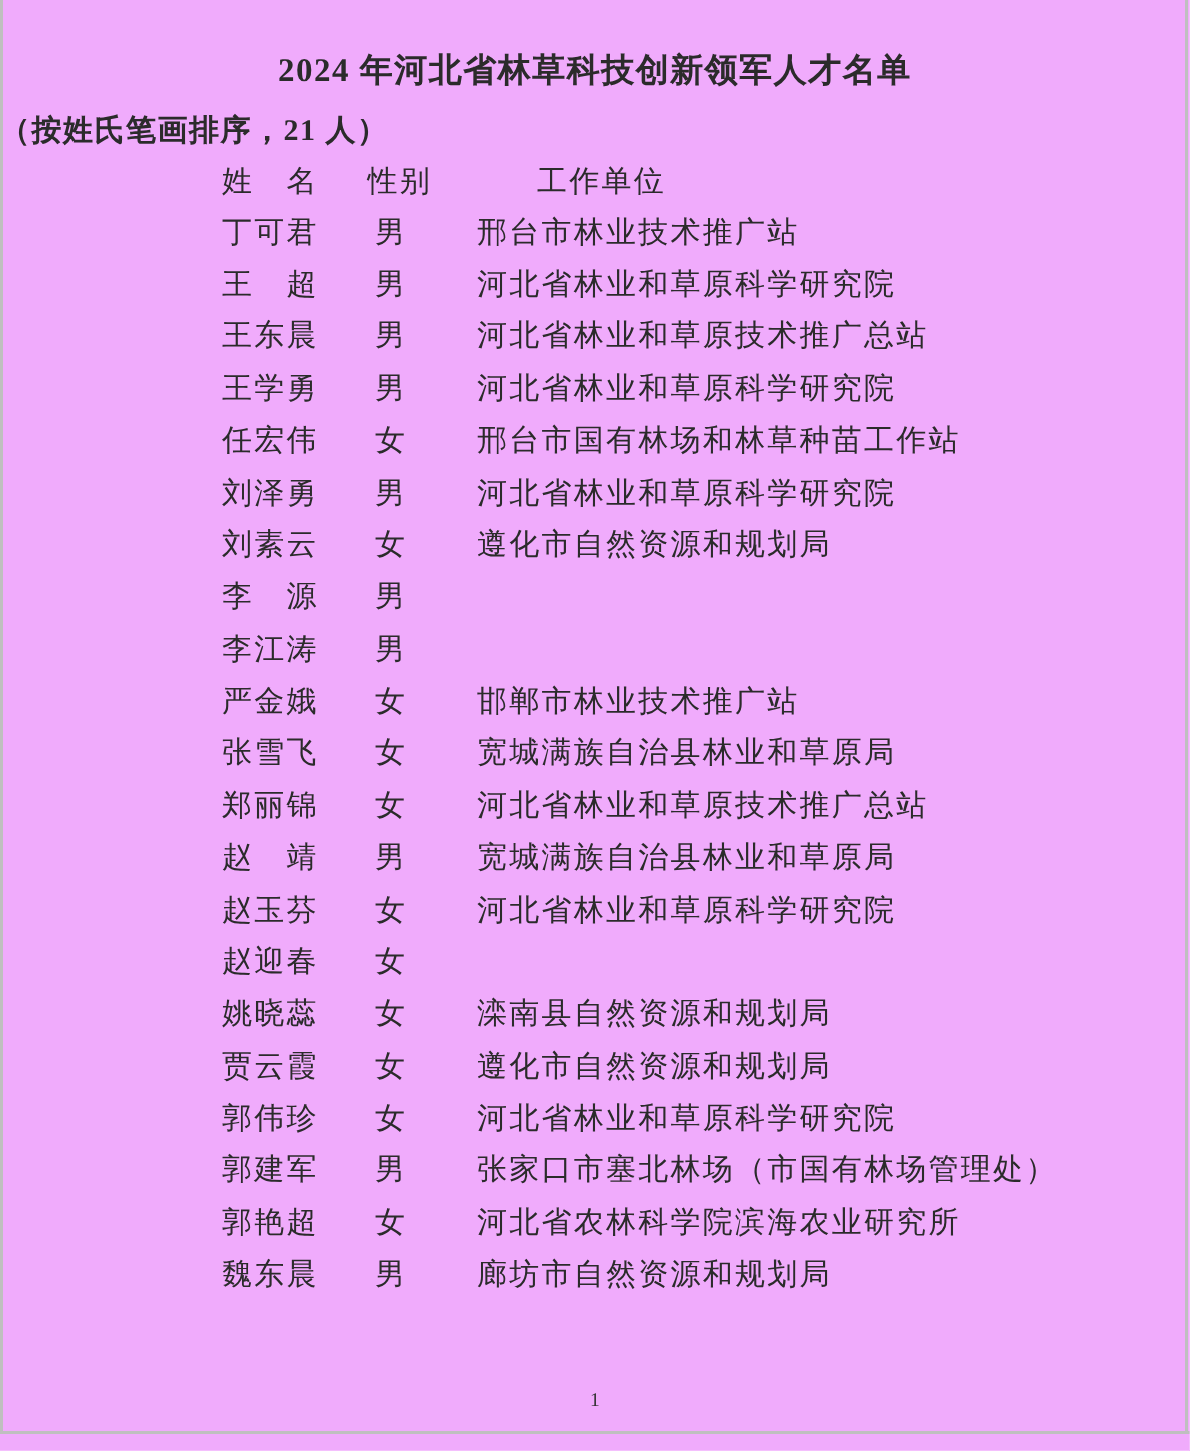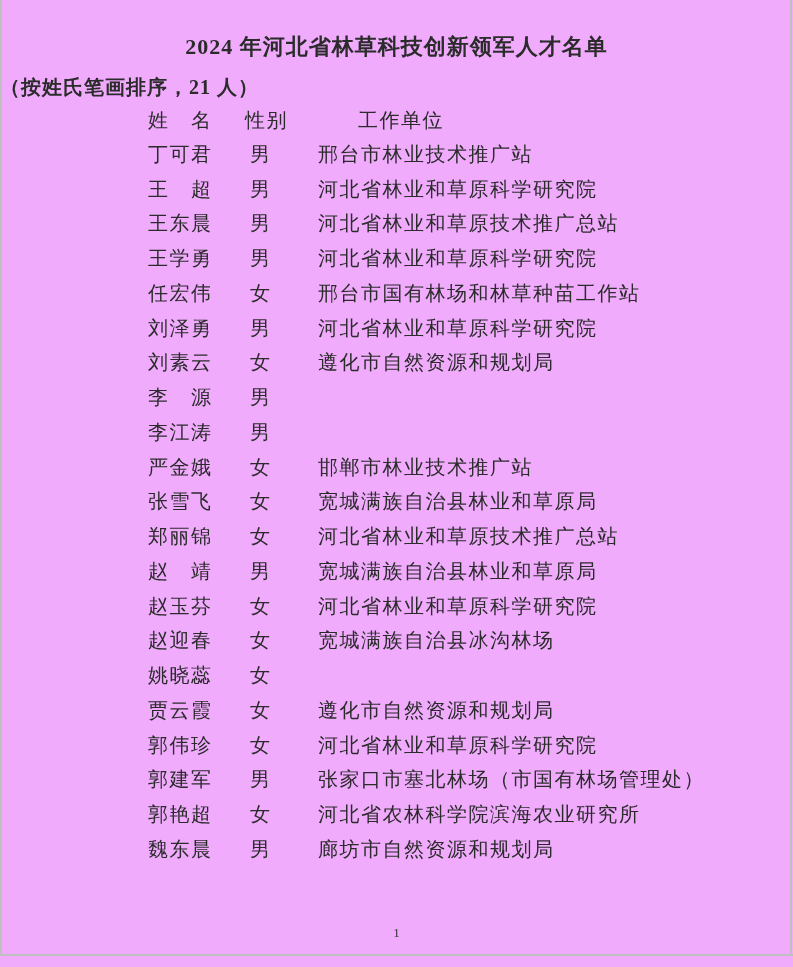--- a/index.html
+++ b/index.html
@@ -168,25 +168,25 @@
           <span class="c-unit">宽城满族自治县林业和草原局</span>
         </div>
         <div class="row">
           <span class="c-name">赵玉芬</span>
           <span class="c-gender">女</span>
           <span class="c-unit">河北省林业和草原科学研究院</span>
         </div>
         <div class="row">
           <span class="c-name">赵迎春</span>
           <span class="c-gender">女</span>
-          <span class="c-unit">宽城满族自治县冰沟林场</span>
         </div>
         <div class="row">
           <span class="c-name">姚晓蕊</span>
           <span class="c-gender">女</span>
+          <span class="c-unit">滦南县自然资源和规划局</span>
         </div>
         <div class="row">
           <span class="c-name">贾云霞</span>
           <span class="c-gender">女</span>
           <span class="c-unit">遵化市自然资源和规划局</span>
         </div>
         <div class="row">
           <span class="c-name">郭伟珍</span>
           <span class="c-gender">女</span>
           <span class="c-unit">河北省林业和草原科学研究院</span>

